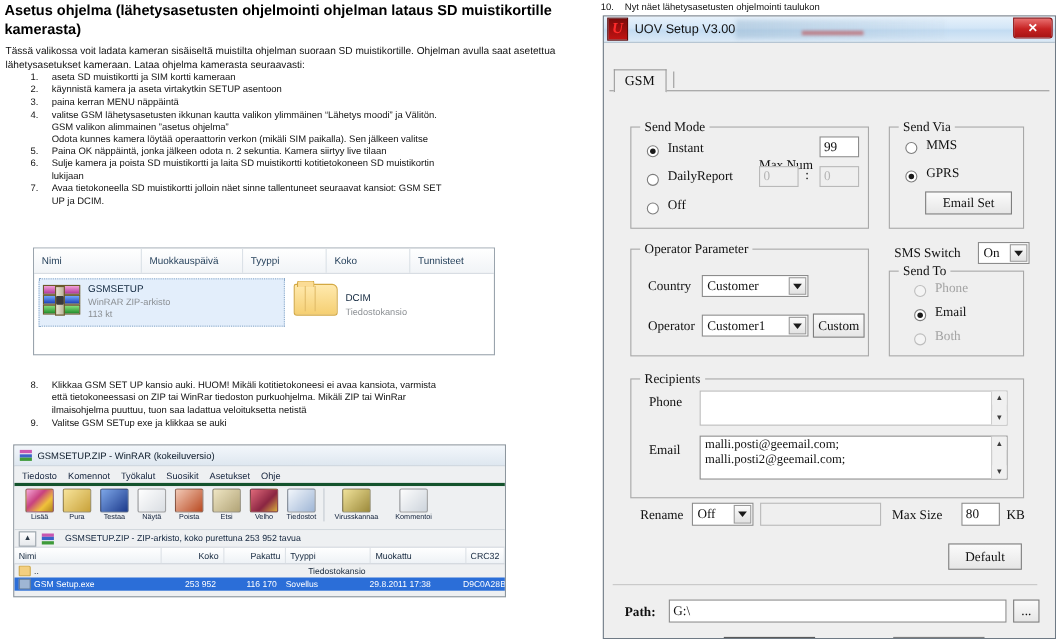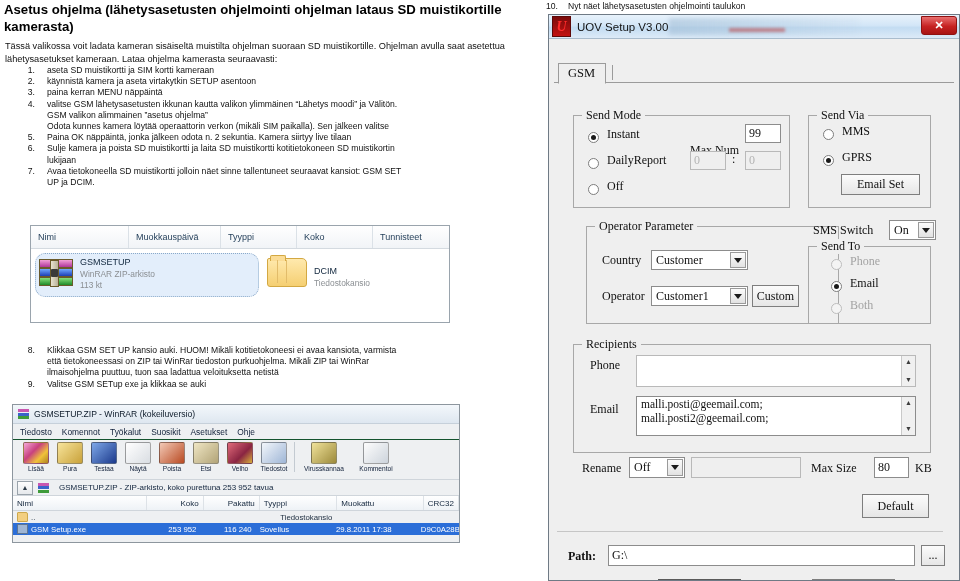--- a/index.html
+++ b/index.html
@@ -43,21 +43,21 @@
     background:linear-gradient(#ffffff,#f1f4f7);
     border-bottom:1px solid #d4dae0;
     font-size:9px;color:#1f3b56;
   }
   #explorer-head .col{
     display:flex;align-items:center;padding-left:7px;
     border-right:1px solid #dbe1e7;box-sizing:border-box;
   }
   #explorer-head .col:last-child{border-right:none;}
   #explorer-body{position:relative;height:74px;}
-  .file-card{position:absolute;display:flex;align-items:flex-start;border-radius:10px;}
+  .file-card{position:absolute;display:flex;align-items:flex-start;}
   #file-zip{left:4px;top:4px;width:224px;height:44px;
     background:#e3eefb;border:1px dotted #8aa9c9;box-sizing:border-box;padding:3px;}
   #file-dcim{left:236px;top:4px;}
   .file-texts{margin-left:7px;line-height:11.5px;}
   .file-name{font-size:9px;color:#10263d;font-weight:normal;}
   .file-sub{font-size:8.4px;color:#8b8f93;}
   
   .zipicon{width:34px;height:30px;position:relative;flex:0 0 auto;margin-top:2px;}
   .zipicon i{position:absolute;left:0;width:34px;height:9px;display:block;border:1px solid #6a5a2a;box-sizing:border-box;}
   .zipicon i.a{top:0;background:linear-gradient(#f2a0d6,#b0359a);}
@@ -85,21 +85,21 @@
     border-bottom:1px solid #c6d0da;
     font-size:8.6px;color:#0d1b2a;
   }
   .rar-mini{width:11px;height:10px;position:relative;margin-right:5px;flex:0 0 auto;}
   .rar-mini i{position:absolute;left:0;width:11px;height:3px;}
   .rar-mini i.a{top:0;background:#c957b0;}
   .rar-mini i.b{top:3.5px;background:#3b63c9;}
   .rar-mini i.c{top:7px;background:#3f9b3a;}
   #winrar-menu{
     height:15px;display:flex;align-items:center;gap:10px;padding-left:7px;
-    background:#eef0f2;border-bottom:1px solid #14532d;
+    background:#eef0f2;border-bottom:3px solid #14532d;
     font-size:8.4px;color:#11203a;
   }
   #winrar-toolbar{
     height:37px;display:flex;align-items:flex-start;padding:2px 0 0 6px;
     background:#eef0f2;border-bottom:1px solid #cfd5db;
   }
   .tb-item{width:34px;display:flex;flex-direction:column;align-items:center;}
   .tb-glyph{width:24px;height:20px;border-radius:2px;position:relative;}
   .tb-label{font-size:6.6px;color:#11203a;margin-top:1px;white-space:nowrap;}
   .tb-sep{width:1px;height:30px;background:#c3cad1;margin:0 3px;}
@@ -391,21 +391,21 @@
           <div class="rc" style="width: 86px;">Tiedostokansio</div>
           <div class="rc" style="width: 96px;"></div>
           <div class="rc" style="width: auto; flex: 1 1 auto;"></div>
         </div>
         <div class="rar-row sel">
           <div class="rc" style="width: 150px;">
             <span class="mini-exe"></span>
             <span>GSM Setup.exe</span>
           </div>
           <div class="rc" style="width: 62px; justify-content: flex-end;">253 952</div>
-          <div class="rc" style="width: 62px; justify-content: flex-end;">116 240</div>
+          <div class="rc" style="width: 62px; justify-content: flex-end;">116 170</div>
           <div class="rc" style="width: 86px;">Sovellus</div>
           <div class="rc" style="width: 96px;">29.8.2011 17:38</div>
           <div class="rc" style="width: auto; flex: 1 1 auto;">D9C0A28B</div>
         </div>
       </div>
   </div>
 </div>
 
 <div id="caption10">
   <span class="n">10.</span>
@@ -445,21 +445,21 @@
 
     <div class="gbox" style="left:259px;top:76px;width:121px;height:91px;">
       <div class="gtitle">Send Via</div>
       <div class="radio" style="left:14px;top:13px;"></div>
       <div class="lbl" style="left:33px;top:8px;">MMS</div>
       <div class="radio on" style="left:14px;top:39px;"></div>
       <div class="lbl" style="left:33px;top:34px;">GPRS</div>
       <div class="btn" style="left:32px;top:58px;width:79px;height:21px;">Email Set</div>
     </div>
 
-    <div class="gbox" style="left:37px;top:187px;width:215px;height:96px;padding-left:36px;">
+    <div class="gbox" style="left:24px;top:187px;width:215px;height:96px;">
       <div class="gtitle">Operator Parameter</div>
       <div class="lbl" style="left:15px;top:26px;">Country</div>
       <div class="combo" style="left:64px;top:23px;width:97px;height:20px;">
         <span>Customer</span>
         <span class="arw"></span>
       </div>
       <div class="lbl" style="left:15px;top:62px;">Operator</div>
       <div class="combo" style="left:64px;top:59px;width:97px;height:20px;">
         <span>Customer1</span>
         <span class="arw"></span>

